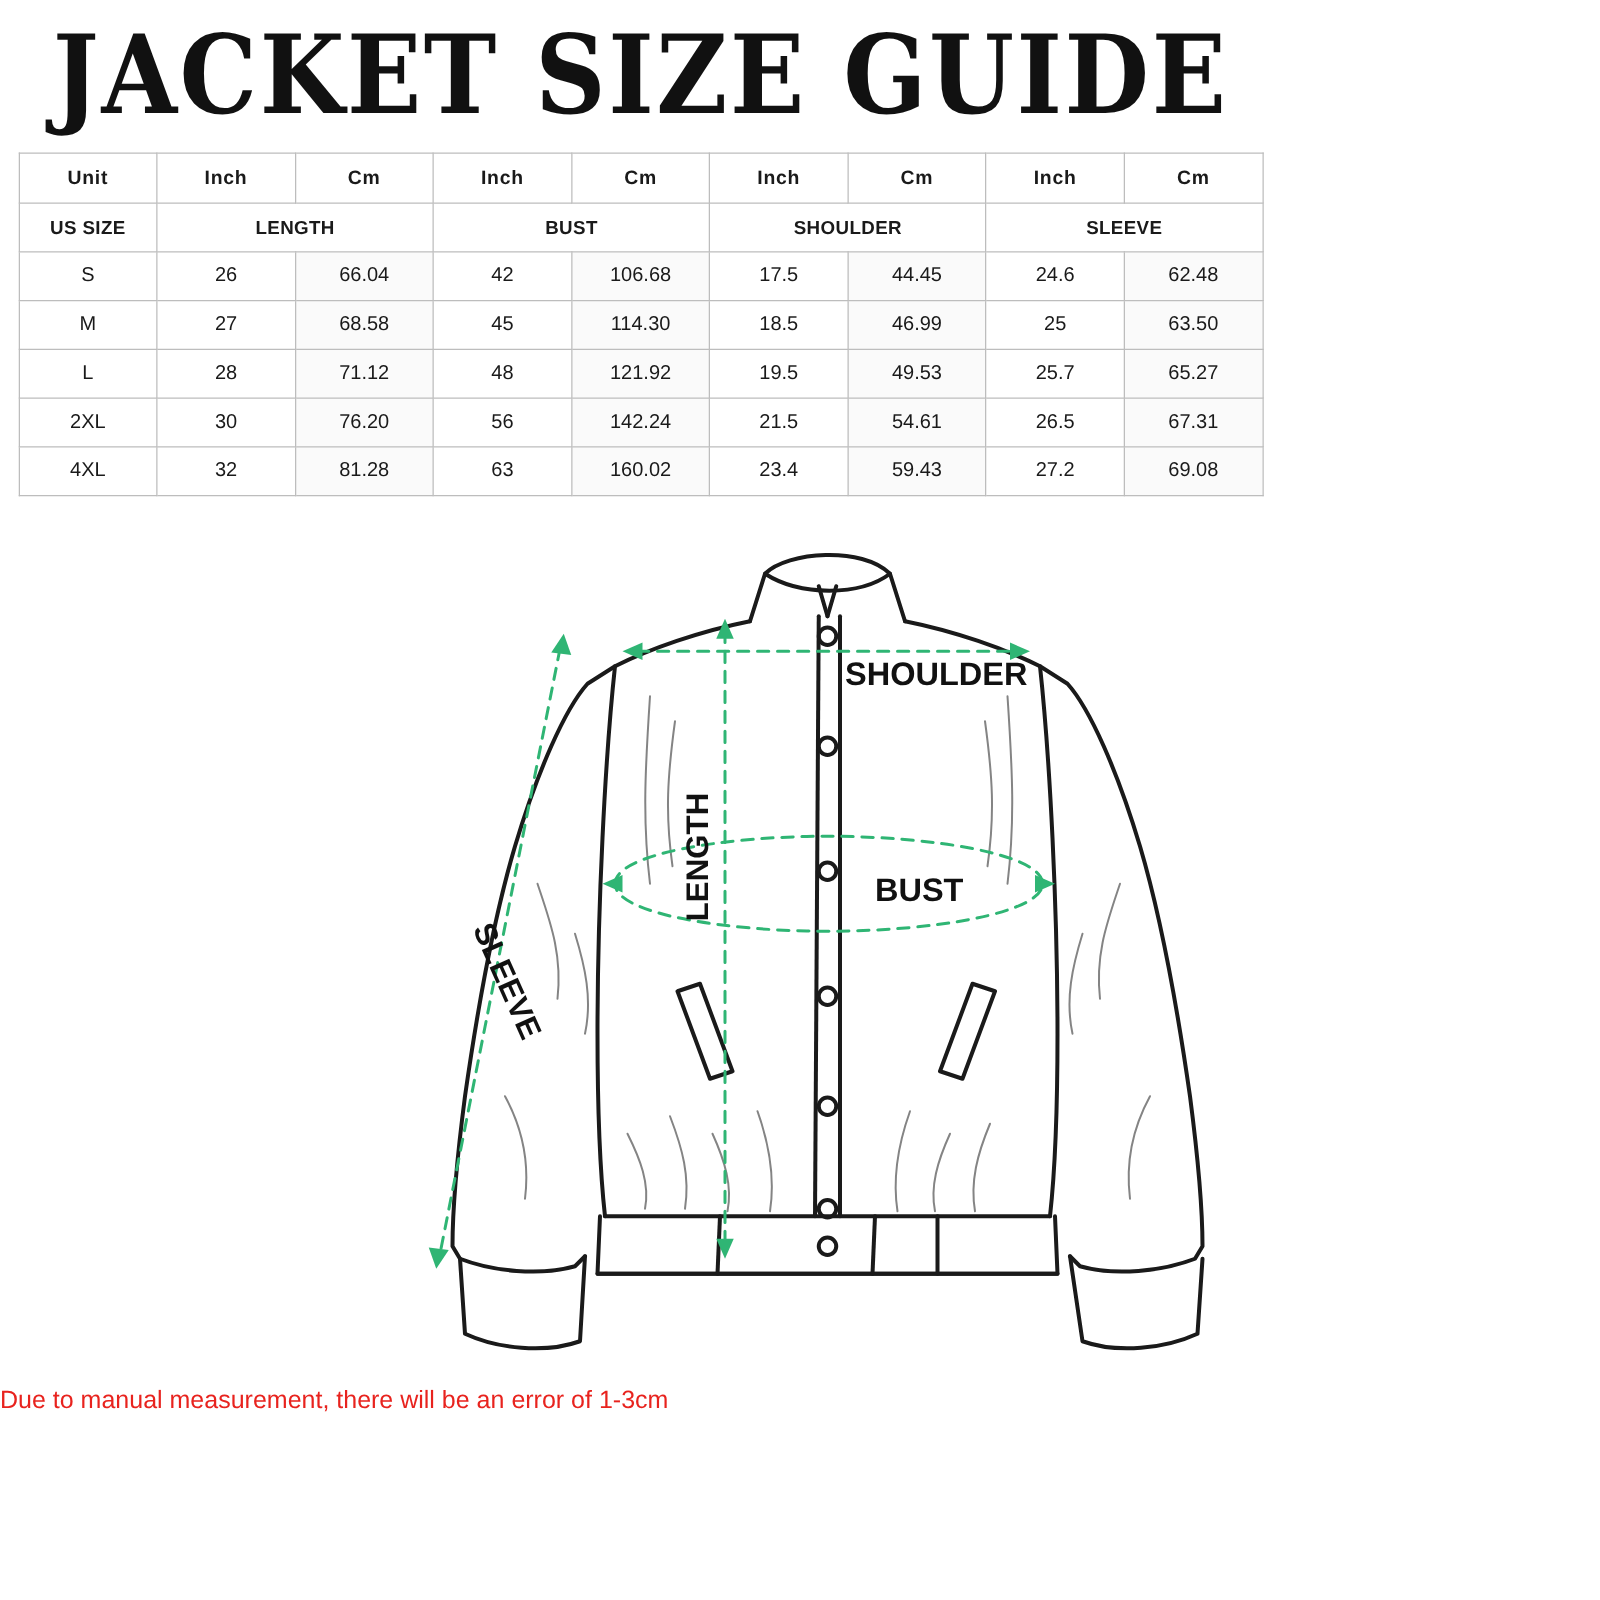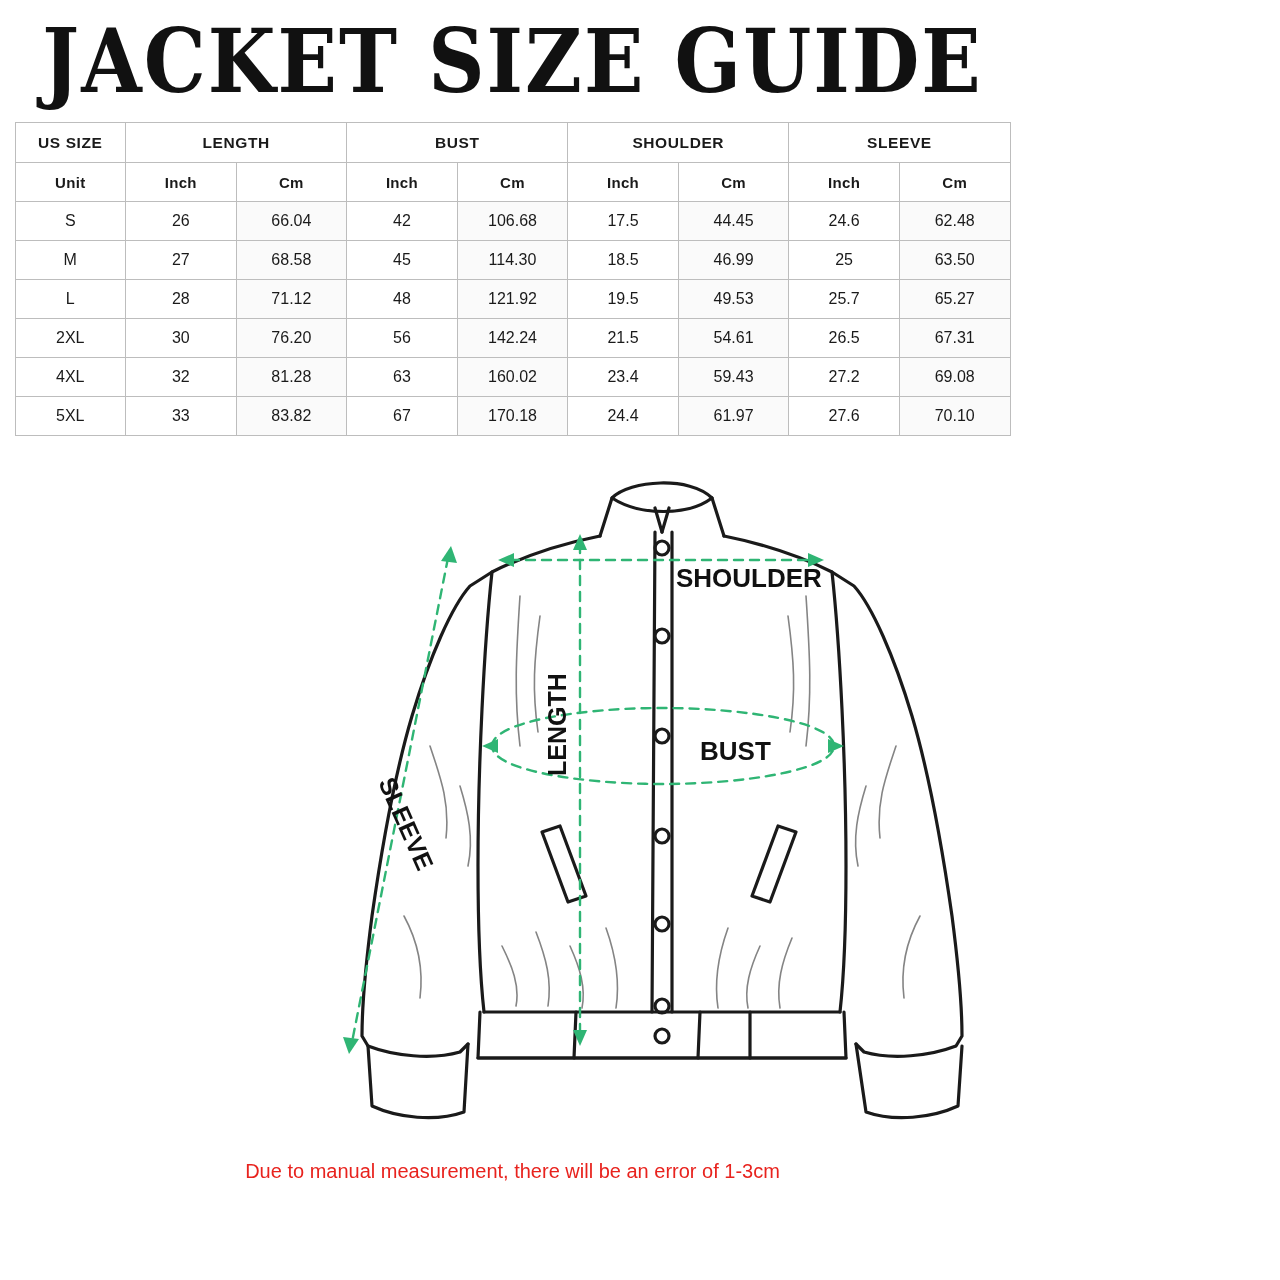--- a/index.html
+++ b/index.html
@@ -85,61 +85,60 @@
   
   .illustration {
     position: relative;
     width: 1280px;
     height: 700px;
     margin-top: 10px;
   }
   .illustration svg { display: block; }
 
   .note {
-    text-align: center;
     color: #e8231e;
     font-size: 20px;
-    margin-top: 14px;
+    margin-top: 2px;
     font-family: "Liberation Sans", sans-serif;
   }
 
   .lbl {
     font-family: "Liberation Sans", sans-serif;
     font-weight: bold;
     fill: #111111;
   }
 </style>
 </head>
 <body>
 
 <div class="page">
 
   <div class="title">JACKET SIZE GUIDE</div>
 
   <div class="table-wrap">
     <table class="size-table">
       <thead>
-        <tr>
-          <th rowspan="1">US SIZE</th>
-          <th colspan="2">LENGTH</th>
-          <th colspan="2">BUST</th>
-          <th colspan="2">SHOULDER</th>
-          <th colspan="2">SLEEVE</th>
-        </tr>
         <tr>
           <th>Unit</th>
           <th>Inch</th>
           <th>Cm</th>
           <th>Inch</th>
           <th>Cm</th>
           <th>Inch</th>
           <th>Cm</th>
           <th>Inch</th>
           <th>Cm</th>
         </tr>
+        <tr>
+          <th rowspan="1">US SIZE</th>
+          <th colspan="2">LENGTH</th>
+          <th colspan="2">BUST</th>
+          <th colspan="2">SHOULDER</th>
+          <th colspan="2">SLEEVE</th>
+        </tr>
       </thead>
       <tbody>
         <tr>
           <td class="sz">S</td>
           <td>26</td>
           <td>66.04</td>
           <td>42</td>
           <td>106.68</td>
           <td>17.5</td>
           <td>44.45</td>
@@ -182,31 +181,20 @@
         <tr>
           <td class="sz">4XL</td>
           <td>32</td>
           <td>81.28</td>
           <td>63</td>
           <td>160.02</td>
           <td>23.4</td>
           <td>59.43</td>
           <td>27.2</td>
           <td>69.08</td>
-        </tr>
-        <tr>
-          <td class="sz">5XL</td>
-          <td>33</td>
-          <td>83.82</td>
-          <td>67</td>
-          <td>170.18</td>
-          <td>24.4</td>
-          <td>61.97</td>
-          <td>27.6</td>
-          <td>70.10</td>
         </tr>
       </tbody>
     </table>
   </div>
 
   <div class="illustration">
     <svg width="1280" height="700" viewBox="0 0 1280 700" xmlns="http://www.w3.org/2000/svg">
       <g fill="none" stroke="#1a1a1a" stroke-width="3.2" stroke-linejoin="round" stroke-linecap="round">
 
         <path d="M600 90 L612 52 C630 34 690 30 712 52 L724 90"></path>

